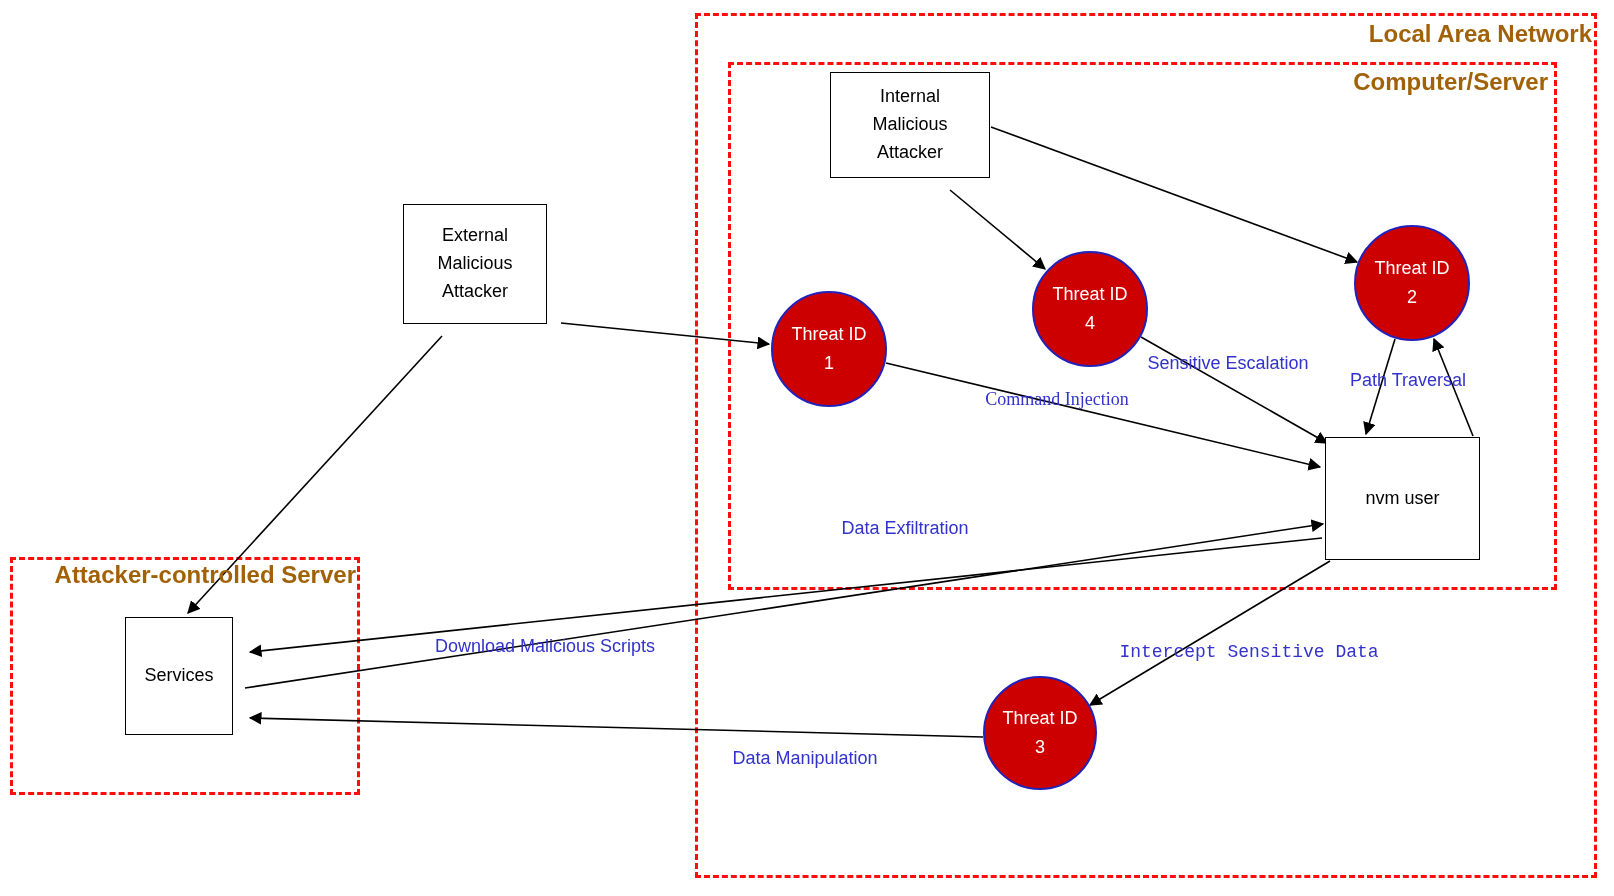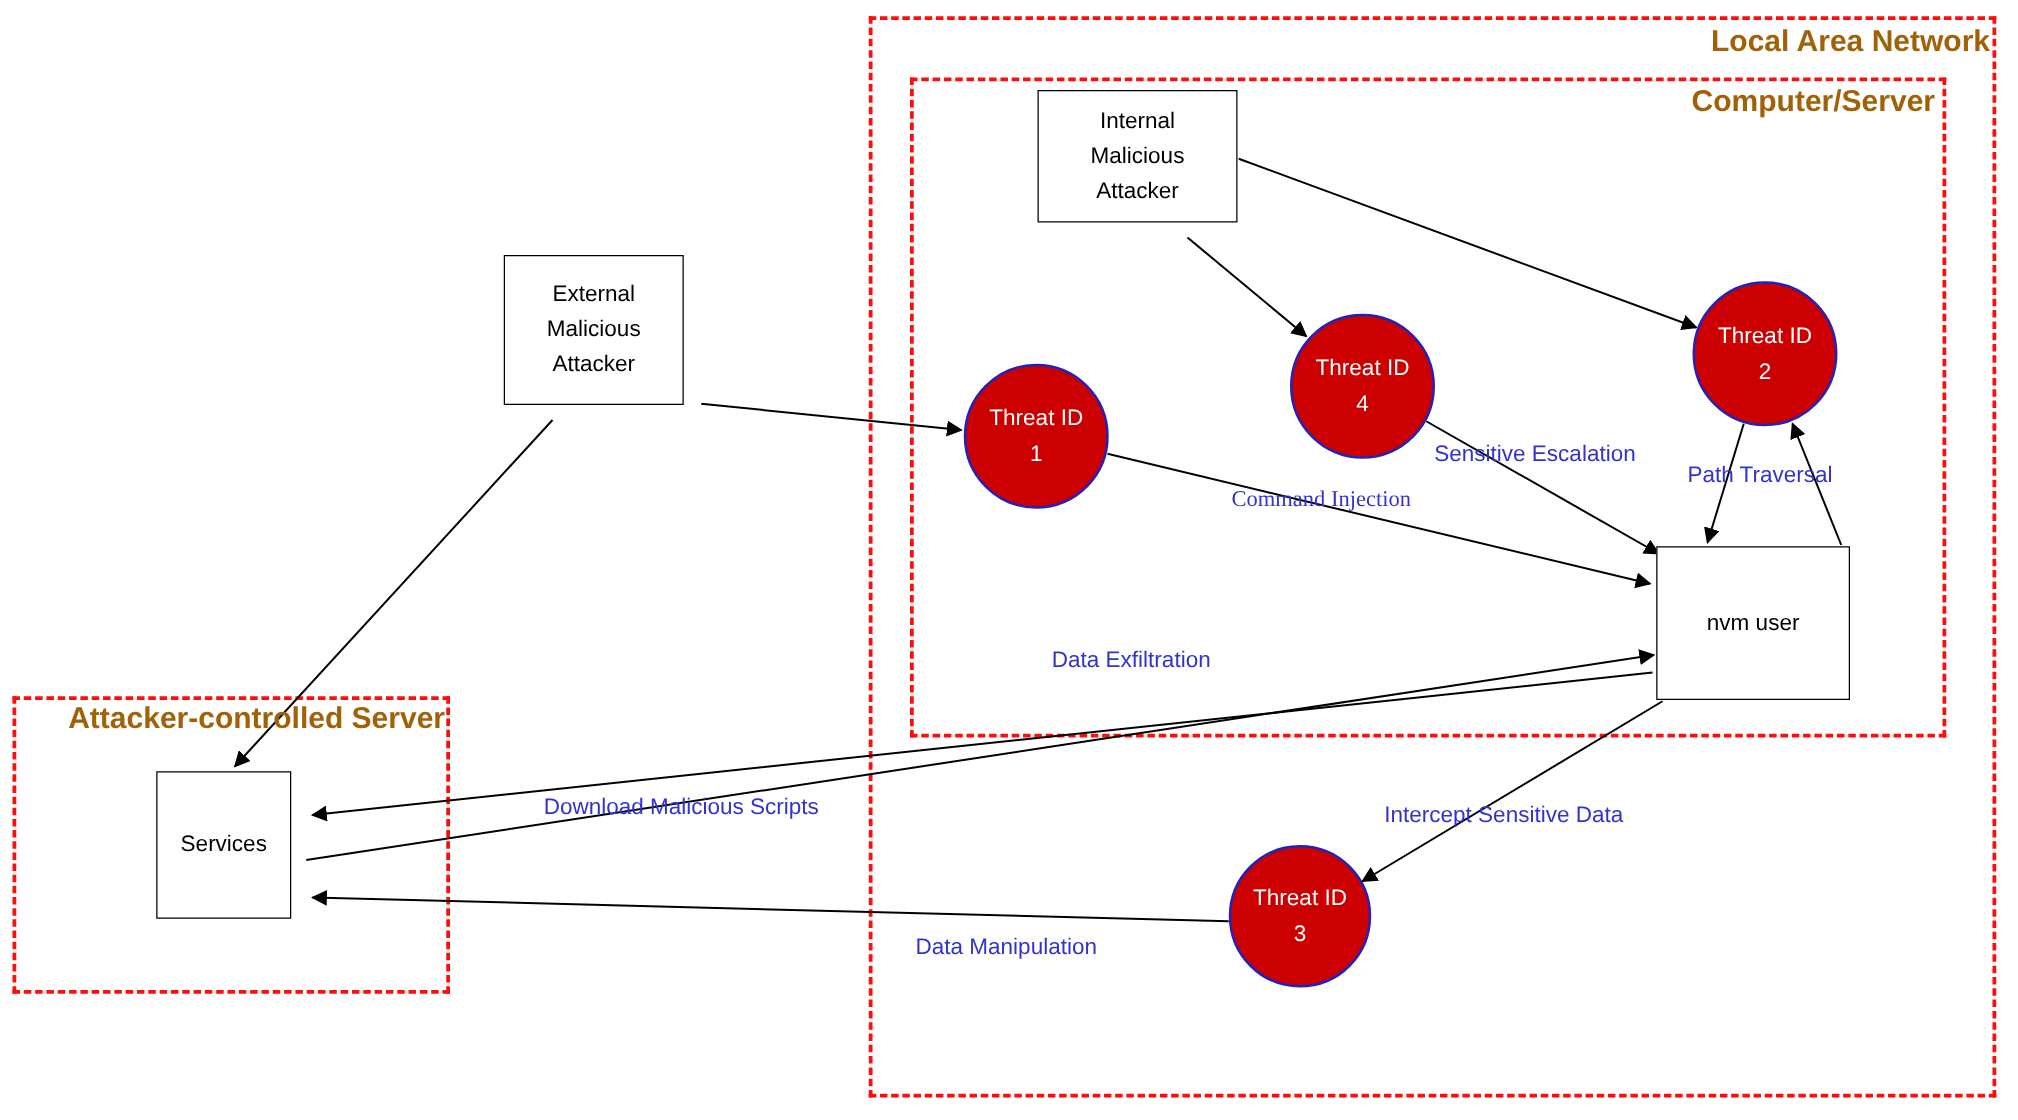--- a/index.html
+++ b/index.html
@@ -106,21 +106,21 @@
   #t3{left:983px;top:676px;width:114px;height:114px;}
   #t4{left:1032px;top:251px;width:116px;height:116px;}
 
   
   #e-nvmcmd{left:1133px;top:220px;}
   #e-prive{left:1228px;top:363px;}
   #e-path{left:1408px;top:380px;}
   #e-cmdinj{left:1057px;top:399px;font-family:Liberation Serif, serif;}
   #e-exfil{left:905px;top:528px;}
   #e-download{left:545px;top:646px;}
-  #e-intercept{left:1203px;top:652px;}
+  #e-intercept{left:1249px;top:652px;font-family:Liberation Mono, monospace;}
   #e-manip{left:805px;top:758px;}
 </style>
 </head>
 <body>
 
 <div class="canvas">
 
   <div class="boundary" id="b-lan"></div>
   <div class="boundary" id="b-computer"></div>
   <div class="boundary" id="b-attacker"></div>

